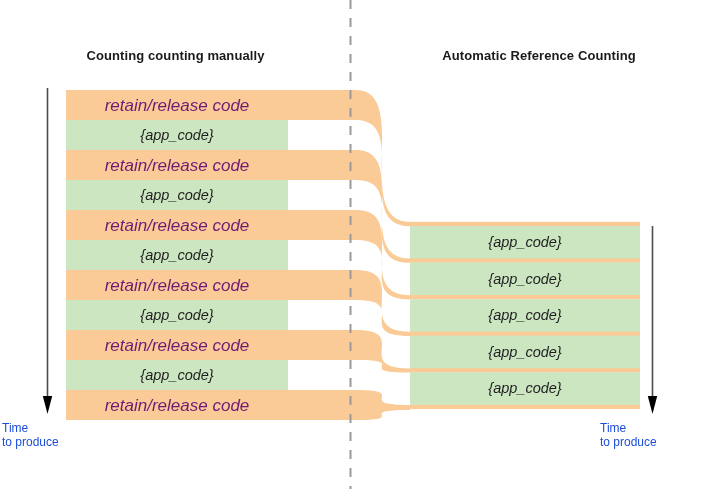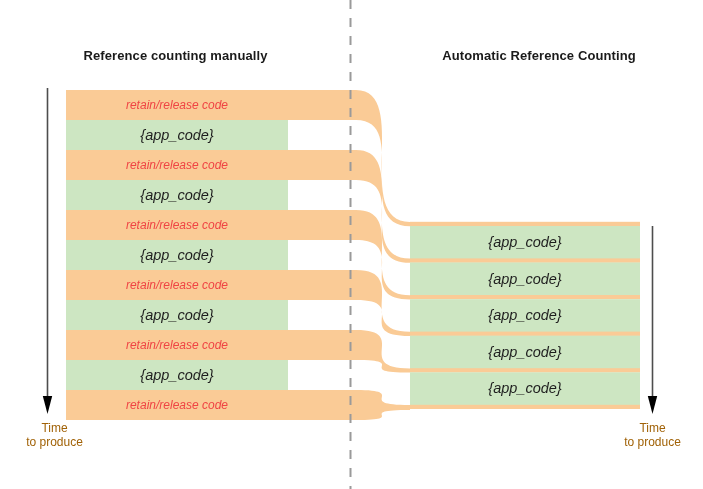--- a/index.html
+++ b/index.html
@@ -26,37 +26,36 @@
   #heading-right{left:363px;top:48px;width:352px;}
 
   .bar-label{
     position:absolute;
     font-style:italic;
     white-space:nowrap;
     text-align:center;
     line-height:1;
   }
   .lbl-retain{
-    font-size:12px;
-    color:#ef4444;
+    font-size:17px;
+    color:#701a75;
   }
   .lbl-app{
     font-size:14.5px;
     color:#1e1e1e;
   }
   .lbl-app-right{
     font-size:14.5px;
     color:#1e1e1e;
   }
 
   .axis-caption{
     position:absolute;
     font-size:12px;
-    color:#a16207;
-    text-align:center;
+    color:#1d4ed8;
     line-height:14px;
     white-space:nowrap;
   }
   #caption-left{left:2px;top:421px;width:105px;}
   #caption-right{left:600px;top:421px;width:105px;}
 </style>
 </head>
 <body>
 
 <div id="stage">
@@ -102,21 +101,21 @@
       <line x1="47.5" y1="88" x2="47.5" y2="404" stroke="#4d4d4d" stroke-width="1.6"></line>
       <polygon points="47.5,414 42.8,396 52.2,396"></polygon>
     </g>
 
     <g>
       <line x1="652.5" y1="226" x2="652.5" y2="404" stroke="#4d4d4d" stroke-width="1.6"></line>
       <polygon points="652.5,414 647.8,396 657.2,396"></polygon>
     </g>
   </svg>
 
-  <div class="heading" id="heading-left">Reference counting manually</div>
+  <div class="heading" id="heading-left">Counting counting manually</div>
   <div class="heading" id="heading-right">Automatic Reference Counting</div>
 
   <div id="label-layer">
       <div class="bar-label lbl-retain" style="left: 66px; top: 90px; width: 222px; height: 30px; display: flex; align-items: center; justify-content: center;">retain/release code</div>
       <div class="bar-label lbl-app" style="left: 66px; top: 120px; width: 222px; height: 30px; display: flex; align-items: center; justify-content: center;">{app_code}</div>
       <div class="bar-label lbl-retain" style="left: 66px; top: 150px; width: 222px; height: 30px; display: flex; align-items: center; justify-content: center;">retain/release code</div>
       <div class="bar-label lbl-app" style="left: 66px; top: 180px; width: 222px; height: 30px; display: flex; align-items: center; justify-content: center;">{app_code}</div>
       <div class="bar-label lbl-retain" style="left: 66px; top: 210px; width: 222px; height: 30px; display: flex; align-items: center; justify-content: center;">retain/release code</div>
       <div class="bar-label lbl-app" style="left: 66px; top: 240px; width: 222px; height: 30px; display: flex; align-items: center; justify-content: center;">{app_code}</div>
       <div class="bar-label lbl-retain" style="left: 66px; top: 270px; width: 222px; height: 30px; display: flex; align-items: center; justify-content: center;">retain/release code</div>

